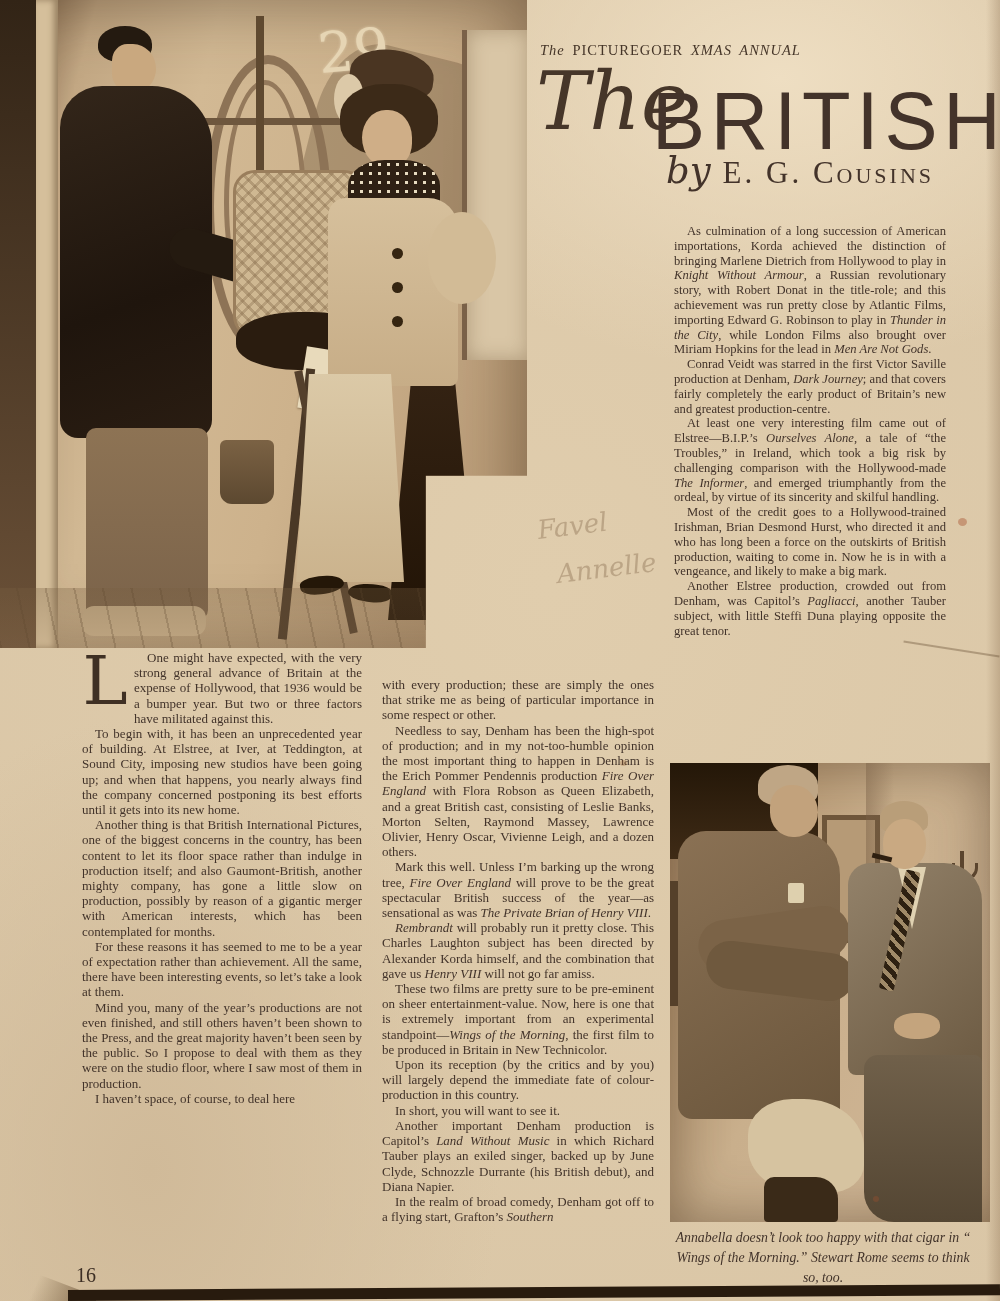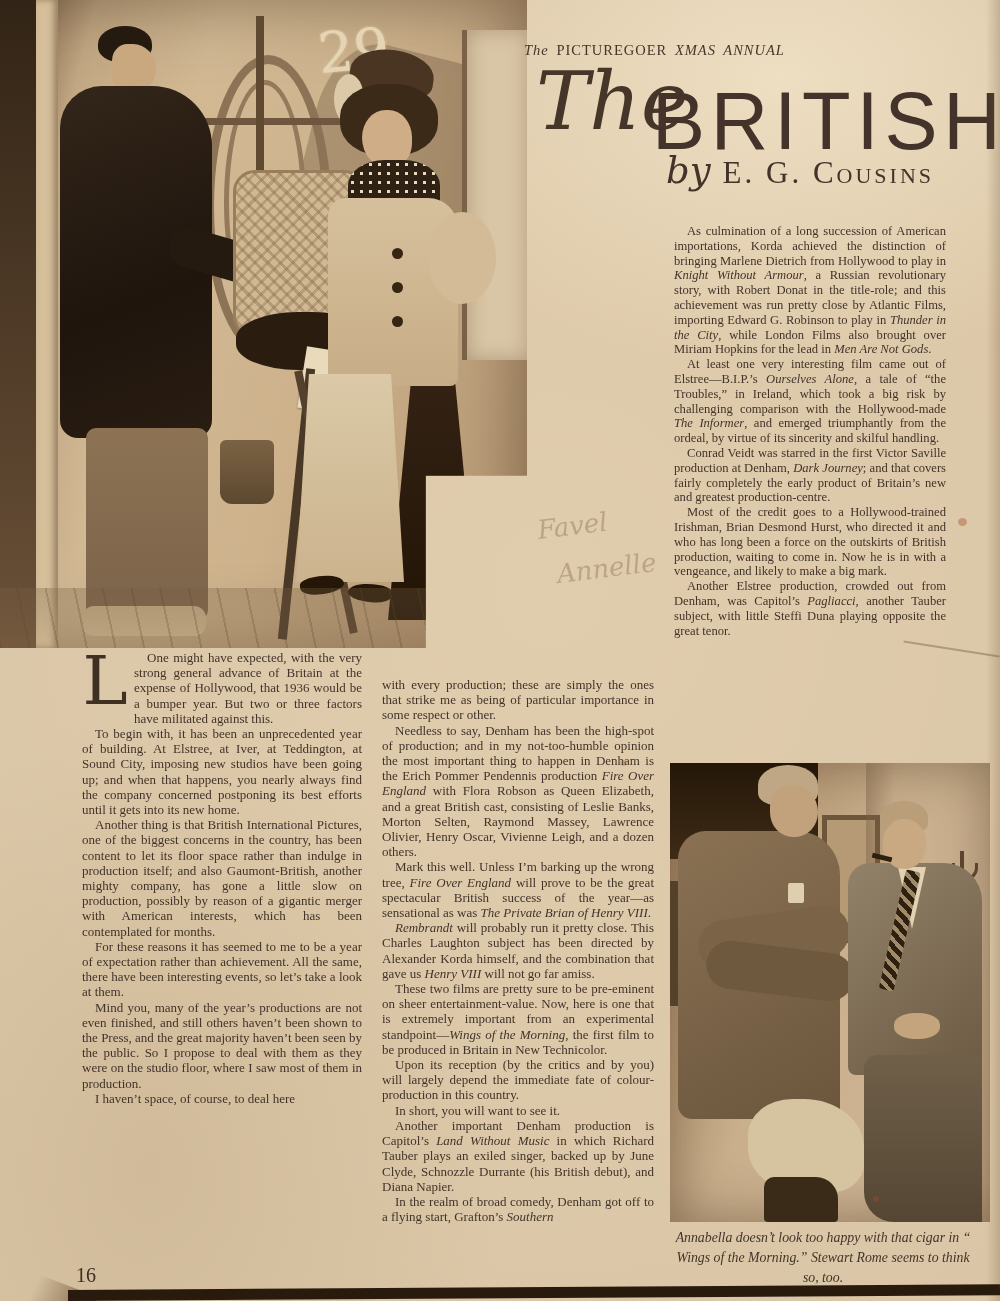--- a/index.html
+++ b/index.html
@@ -58,21 +58,21 @@
   .pa-drape{left:388px;top:320px;width:90px;height:300px;background:linear-gradient(#382616,#221406);clip-path:polygon(32% 0,68% 0,100% 100%,0 100%);}
   .pa-bucket{left:220px;top:440px;width:54px;height:64px;background:linear-gradient(#7b6244,#5c4830);border-radius:6px 6px 12px 12px;}
   .pa-floor{left:0;top:588px;width:100%;height:60px;
     background:repeating-linear-gradient(78deg,rgba(92,70,45,.25) 0 2px,rgba(0,0,0,0) 2px 28px),linear-gradient(rgba(120,95,65,.32),rgba(160,130,95,.18));}
   
   #capA{left:503px;top:249px;width:154px;height:226px;z-index:5;
     background:linear-gradient(135deg,#52402f,#3d2d20);box-shadow:0 0 4px rgba(50,35,20,.4);
     display:flex;align-items:center;box-sizing:border-box;padding:12px 17px;}
   #capA p{margin:0;font:italic 13.5px/20px "Liberation Serif",serif;color:#d6bf9c;text-align:justify;}
   
-  #kicker{left:524px;top:42px;font:14.5px "Liberation Serif",serif;letter-spacing:1px;word-spacing:3px;color:#453528;}
+  #kicker{left:540px;top:42px;font:14.5px "Liberation Serif",serif;letter-spacing:1px;word-spacing:3px;color:#453528;}
   #titleScript{left:536px;top:62px;font:italic 80px/1 "DejaVu Serif",serif;color:#463629;}
   #titleMain{left:652px;top:80px;font:82px/1 "Liberation Sans",sans-serif;letter-spacing:6px;color:#43332a;transform:scaleX(.97);transform-origin:left;}
   #byline{left:645px;top:152px;width:310px;text-align:center;color:#43332a;white-space:nowrap;}
   #byline .by{font:italic 37px/1 "DejaVu Serif",serif;margin-right:12px;}
   #byline .name{font:31px/1 "Liberation Serif",serif;font-variant:small-caps;letter-spacing:3px;}
   
   .col{position:absolute;color:#42332a;text-align:justify;}
   .col p{margin:0;text-indent:13px;}
   .col p.noind{text-indent:0;}
   #colL{left:82px;top:650px;width:280px;height:626px;font:13px/15.2px "Liberation Serif",serif;}
@@ -173,22 +173,22 @@
     <span class="by">by</span><span class="name">E. G. Cousins</span>
   </div>
 
   <div id="hand" class="abs">
     <div>Favel</div>
     <div class="l2">Annelle</div>
   </div>
 
   <div id="colR" class="col">
     <p>As culmination of a long succession of American importations, Korda achieved the distinction of bringing Marlene Dietrich from Hollywood to play in <i>Knight Without Armour</i>, a Russian revolutionary story, with Robert Donat in the title-role; and this achievement was run pretty close by Atlantic Films, importing Edward G. Robinson to play in <i>Thunder in the City</i>, while London Films also brought over Miriam Hopkins for the lead in <i>Men Are Not Gods</i>.</p>
+    <p>Conrad Veidt was starred in the first Victor Saville production at Denham, <i>Dark Journey</i>; and that covers fairly completely the early product of Britain’s new and greatest production-centre.</p>
     <p>At least one very interesting film came out of Elstree—B.I.P.’s <i>Ourselves Alone</i>, a tale of “the Troubles,” in Ireland, which took a big risk by challenging comparison with the Hollywood-made <i>The Informer</i>, and emerged triumphantly from the ordeal, by virtue of its sincerity and skilful handling.</p>
-    <p>Conrad Veidt was starred in the first Victor Saville production at Denham, <i>Dark Journey</i>; and that covers fairly completely the early product of Britain’s new and greatest production-centre.</p>
     <p>Most of the credit goes to a Hollywood-trained Irishman, Brian Desmond Hurst, who directed it and who has long been a force on the outskirts of British production, waiting to come in.  Now he is in with a vengeance, and likely to make a big mark.</p>
     <p>Another Elstree production, crowded out from Denham, was Capitol’s <i>Pagliacci</i>, another Tauber subject, with little Steffi Duna playing opposite the great tenor.</p>
   </div>
 
   <div id="colL" class="col">
     <p class="noind"><span class="dropcap">L</span></p>
     <p>One might have expected, with the very strong general advance of Britain at the expense of Hollywood, that 1936 would be a bumper year.  But two or three factors have militated against this.</p>
     <p>To begin with, it has been an unprecedented year of building.  At Elstree, at Iver, at Teddington, at Sound City, imposing new studios have been going up; and when that happens, you nearly always find the company concerned postponing its best efforts until it gets into its new home.</p>
     <p>Another thing is that British International Pictures, one of the biggest concerns in the country, has been content to let its floor space rather than indulge in production itself; and also Gaumont-British, another mighty company, has gone a little slow on production, possibly by reason of a gigantic merger with American interests, which has been contemplated for months.</p>
     <p>For these reasons it has seemed to me to be a year of expectation rather than achievement.  All the same, there have been interesting events, so let’s take a look at them.</p>

